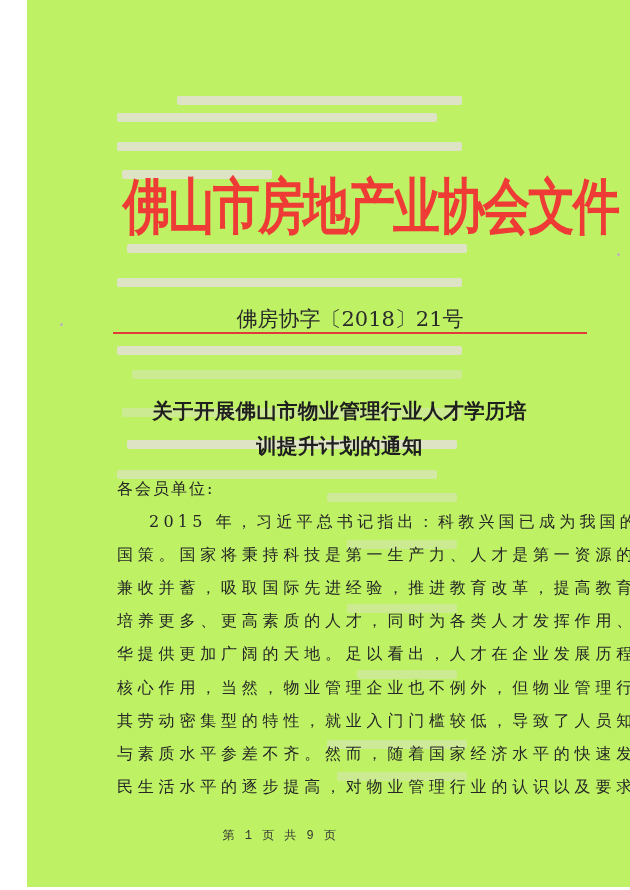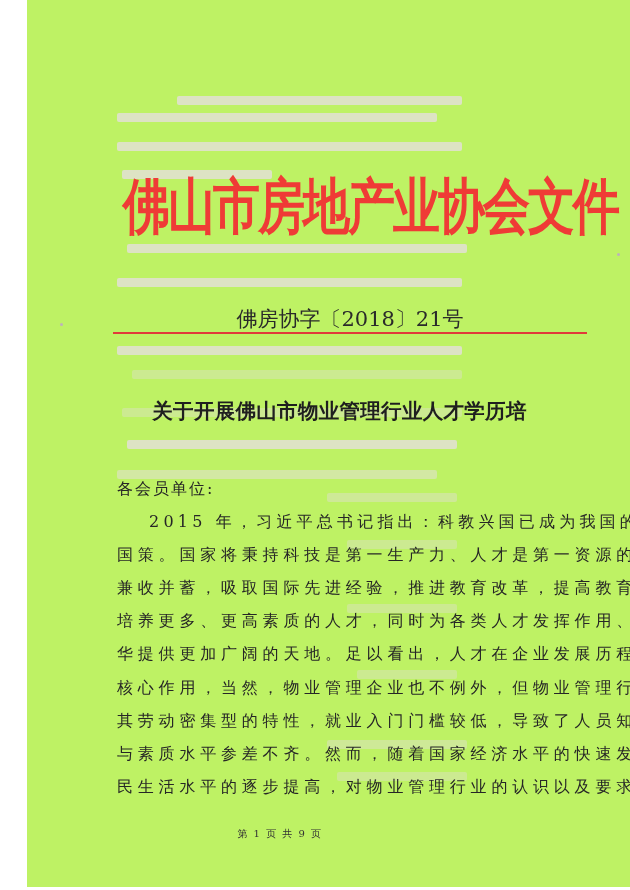--- a/index.html
+++ b/index.html
@@ -76,23 +76,24 @@
       line-height: 25px;
       white-space: nowrap;
       letter-spacing: 4.8px;
     }
     .body .salutation { letter-spacing: 2px; }
     .body .indent { padding-left: 32px; letter-spacing: 4.2px; }
     .footer {
       position: absolute;
       left: 0; top: 827px; width: 506px;
       text-align: center;
-      font-size: 10px;
+      font-size: 12px;
       color: #333;
       letter-spacing: 1.5px;
+      font-family: Liberation Mono, monospace;
     }
     .speck { position: absolute; width: 3px; height: 3px; border-radius: 50%; background: #bdb3ba; }
   </style>
 </head>
 <body>
 
 <div class="page">
 
   <div>
     <div class="ghost" style="left:150px;top:96px;width:285px;"></div>
@@ -119,20 +120,21 @@
   <div class="speck" style="left:622px;top:434px;"></div>
 
   <div class="masthead">佛山市房地产业协会文件</div>
 
   <div class="docno">佛房协字〔2018〕21号</div>
 
   <div class="redline"></div>
 
   <div class="title">
     <div>关于开展佛山市物业管理行业人才学历培</div>
+    <div>训提升计划的通知</div>
   </div>
 
   <div class="body">
     <div class="line salutation">各会员单位:</div>
     <div class="line indent">2015 年，习近平总书记指出：科教兴国已成为我国的基本</div>
     <div class="line">国策。国家将秉持科技是第一生产力、人才是第一资源的理念，</div>
     <div class="line">兼收并蓄，吸取国际先进经验，推进教育改革，提高教育质量，</div>
     <div class="line">培养更多、更高素质的人才，同时为各类人才发挥作用、施展才</div>
     <div class="line">华提供更加广阔的天地。足以看出，人才在企业发展历程中起着</div>
     <div class="line">核心作用，当然，物业管理企业也不例外，但物业管理行业鉴于</div>

